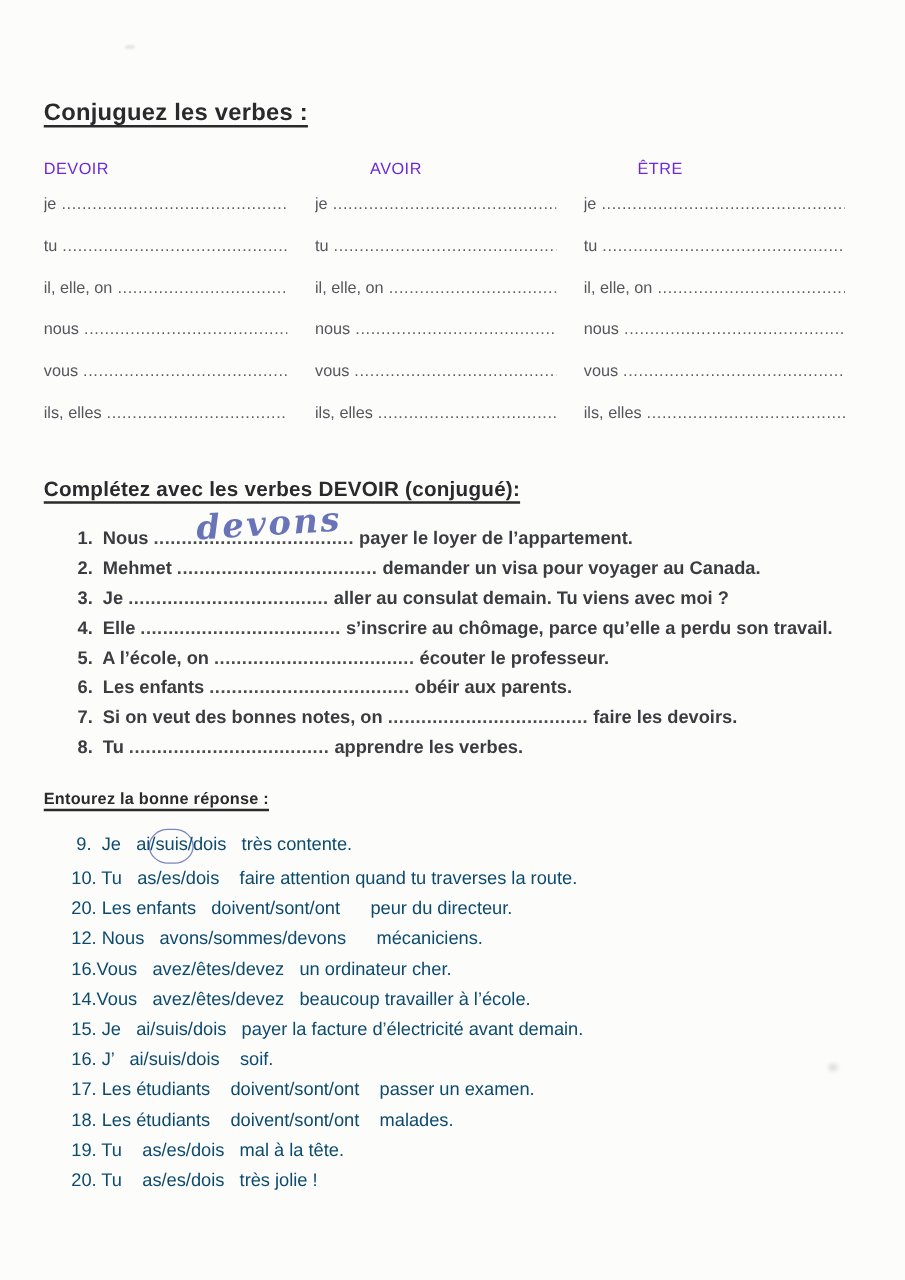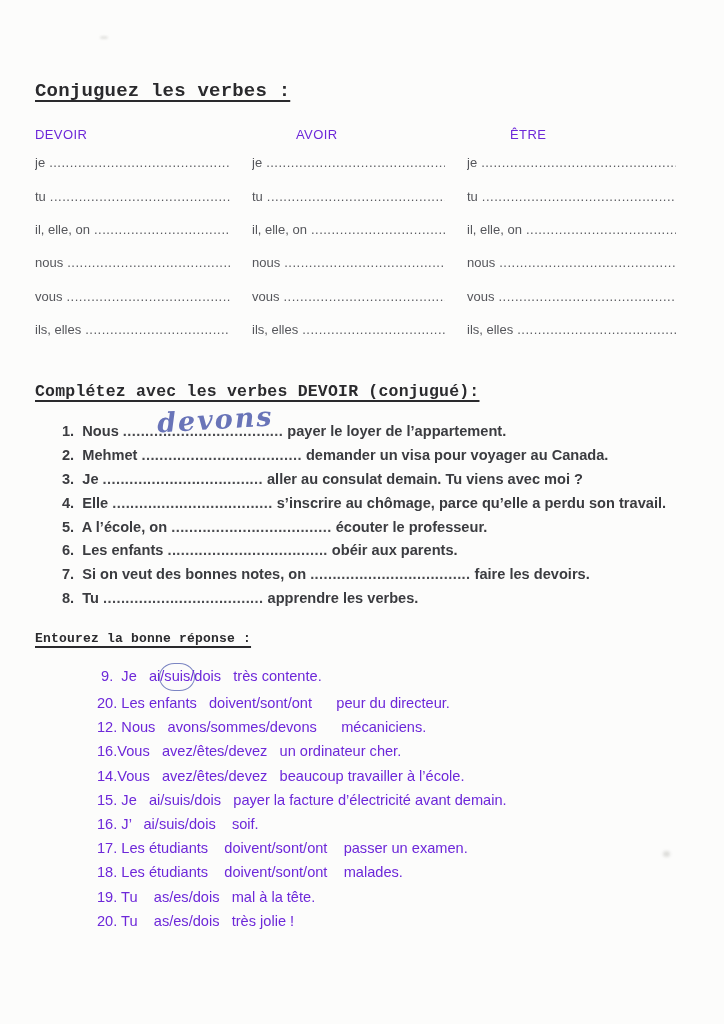--- a/index.html
+++ b/index.html
@@ -15,21 +15,20 @@
   }
   .content { position:absolute; left:35px; top:80px; right:26px; }
 
   .heading {
     font-weight:bold;
     color:#2a2a2d;
     text-decoration:underline;
     text-decoration-thickness:2px;
     text-underline-offset:4px;
     letter-spacing:0.2px;
-    font-family:Liberation Mono, monospace;
   }
   #s1-title { font-size:19px; line-height:22px; }
   #s2-title { font-size:16.5px; line-height:20px; margin-top:36px; }
   #s3-title { font-size:13px;   line-height:20px; margin-top:18px; }
 
   
   .conj-headers {
     display:grid; grid-template-columns:217px 215px 1fr;
     margin-top:24px; font-size:13px; line-height:18px; color:#6d28d9;
     letter-spacing:0.4px;
@@ -54,21 +53,21 @@
     position:absolute; left:34px; top:-18px;
     font-family:"DejaVu Serif", serif; font-style:italic;
     font-size:27px; line-height:30px;
     color:#6974b8; letter-spacing:2px;
     transform:rotate(-3.5deg);
     pointer-events:none;
   }
 
   
   .s3-list { margin-top:14px; margin-left:22px; }
-  .s3-item { font-size:14.6px; line-height:24.2px; white-space:pre; color:#6d28d9;margin-left:40px; }
+  .s3-item { font-size:14.6px; line-height:24.2px; white-space:pre; color:#0c4a6e; }
   .circled {
     display:inline-block;
     border:1.6px solid #7b85c2;
     border-radius:50% / 58%;
     padding:0 4px 2px 4px;
     margin:0 -5px;
   }
 
   
   .artifact { position:absolute; border-radius:50%; pointer-events:none; }
@@ -189,20 +188,21 @@
         <div class="s2-item"><span>5.  A l’école, on </span><span class="blank">....................................</span><span> écouter le professeur.</span></div>
         <div class="s2-item"><span>6.  Les enfants </span><span class="blank">....................................</span><span> obéir aux parents.</span></div>
         <div class="s2-item"><span>7.  Si on veut des bonnes notes, on </span><span class="blank">....................................</span><span> faire les devoirs.</span></div>
         <div class="s2-item"><span>8.  Tu </span><span class="blank">....................................</span><span> apprendre les verbes.</span></div>
       </div>
 
     <div id="s3-title" class="heading">Entourez la bonne réponse :</div>
 
     <div id="s3-list" class="s3-list">
         <div class="s3-item"><span> 9.  Je   ai/</span><span class="circled">suis</span><span>/dois   très contente.</span></div>
+        <div class="s3-item"><span>10. Tu   as/es/dois    faire attention quand tu traverses la route.</span></div>
         <div class="s3-item"><span>20. Les enfants   doivent/sont/ont      peur du directeur.</span></div>
         <div class="s3-item"><span>12. Nous   avons/sommes/devons      mécaniciens.</span></div>
         <div class="s3-item"><span>16.Vous   avez/êtes/devez   un ordinateur cher.</span></div>
         <div class="s3-item"><span>14.Vous   avez/êtes/devez   beaucoup travailler à l’école.</span></div>
         <div class="s3-item"><span>15. Je   ai/suis/dois   payer la facture d’électricité avant demain.</span></div>
         <div class="s3-item"><span>16. J’   ai/suis/dois    soif.</span></div>
         <div class="s3-item"><span>17. Les étudiants    doivent/sont/ont    passer un examen.</span></div>
         <div class="s3-item"><span>18. Les étudiants    doivent/sont/ont    malades.</span></div>
         <div class="s3-item"><span>19. Tu    as/es/dois   mal à la tête.</span></div>
         <div class="s3-item"><span>20. Tu    as/es/dois   très jolie !</span></div>

